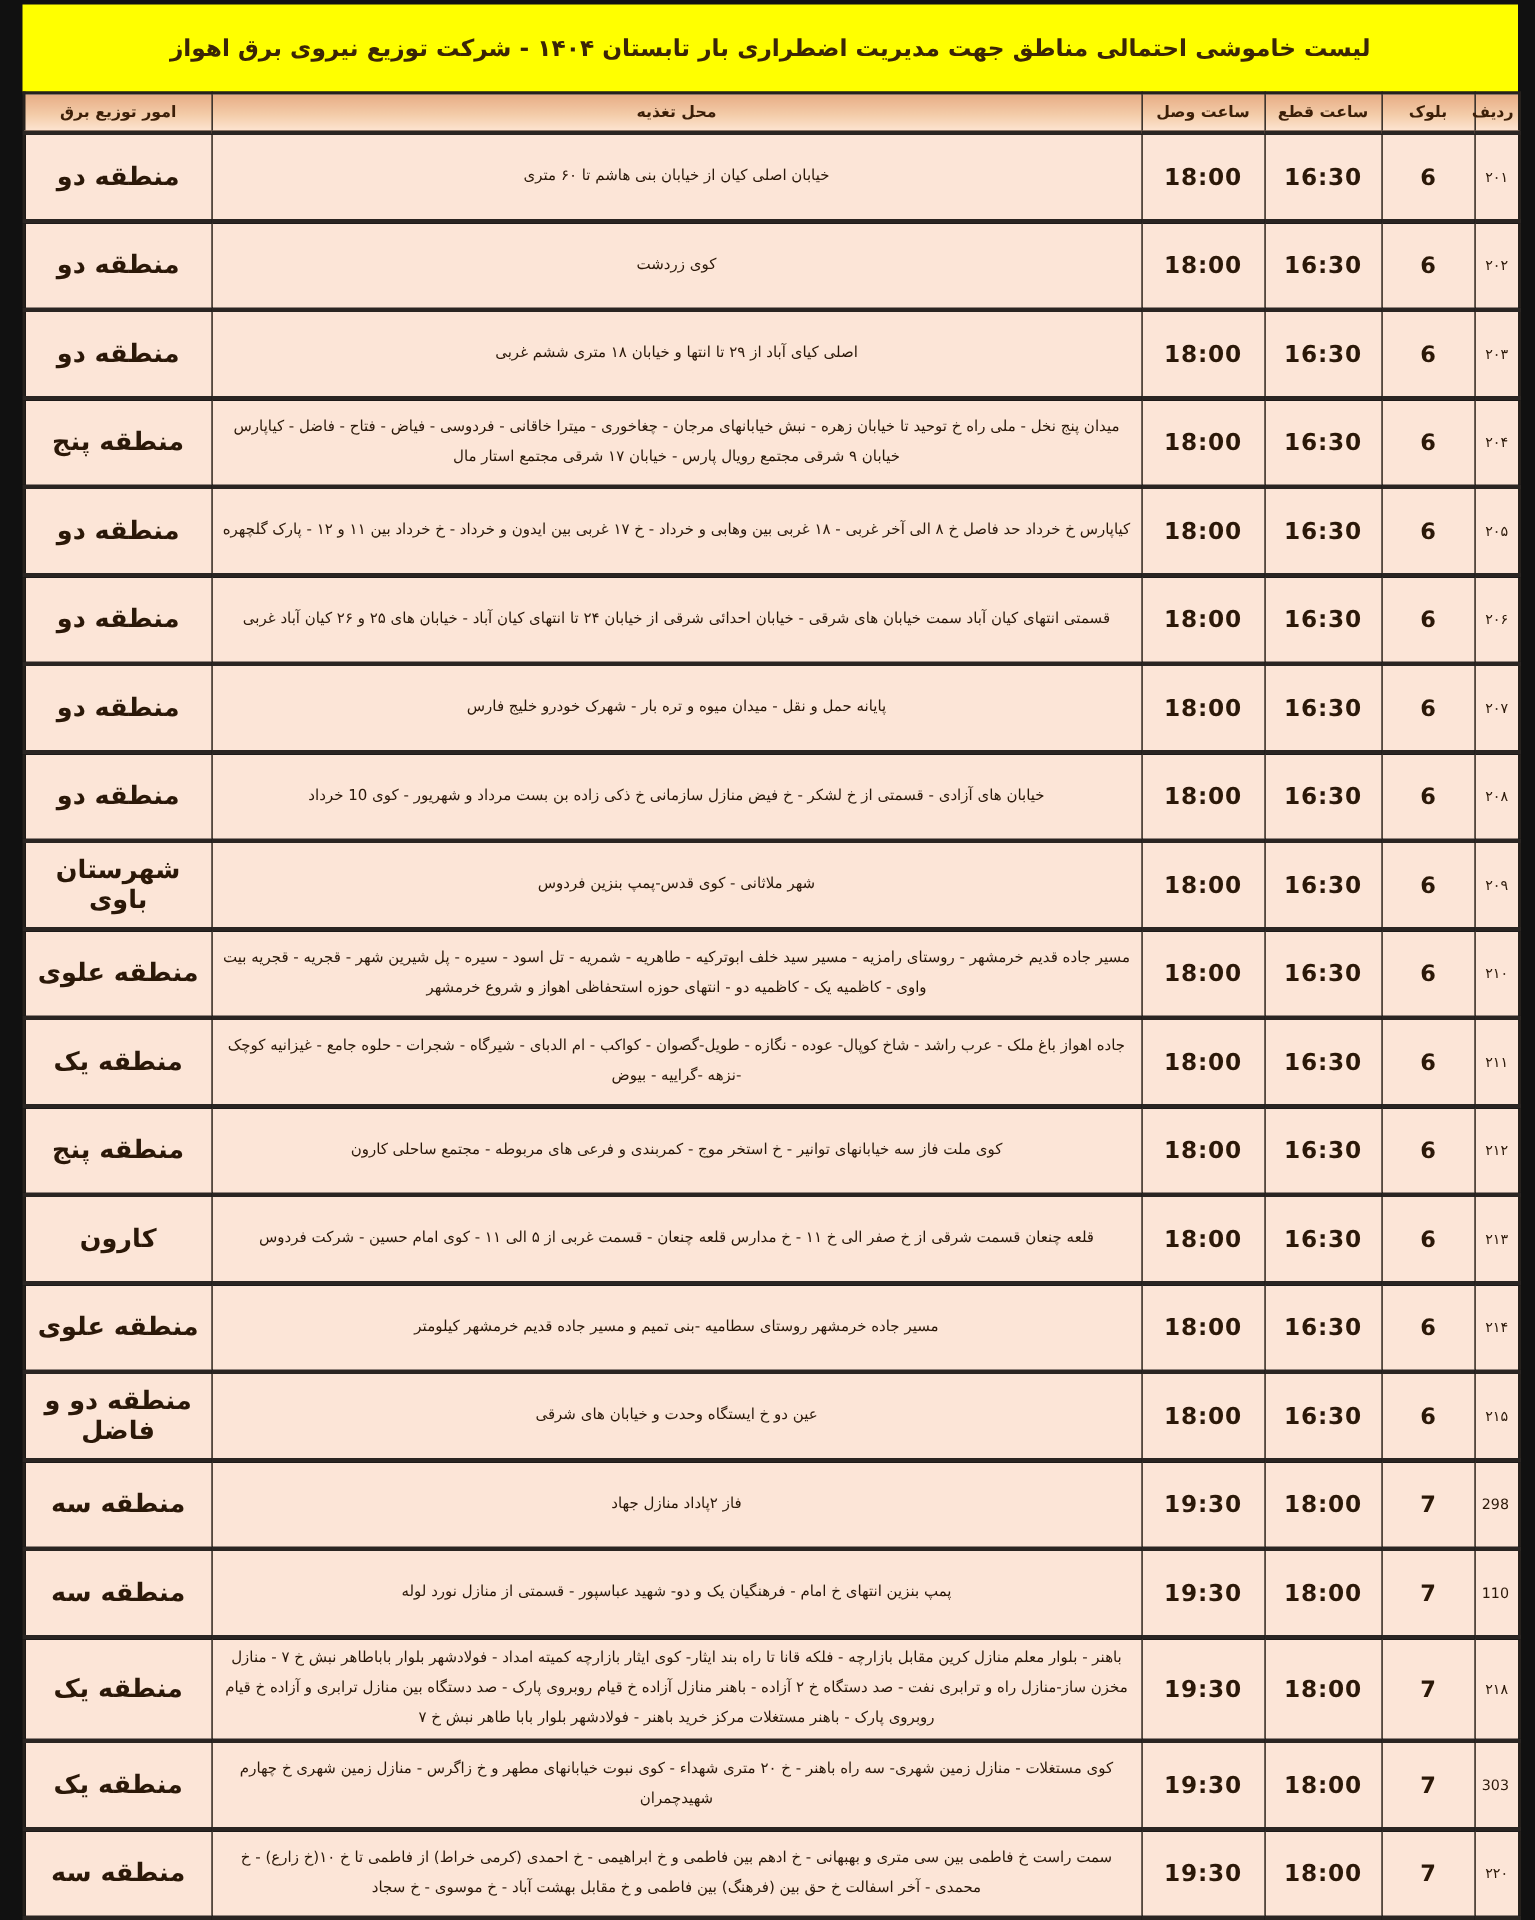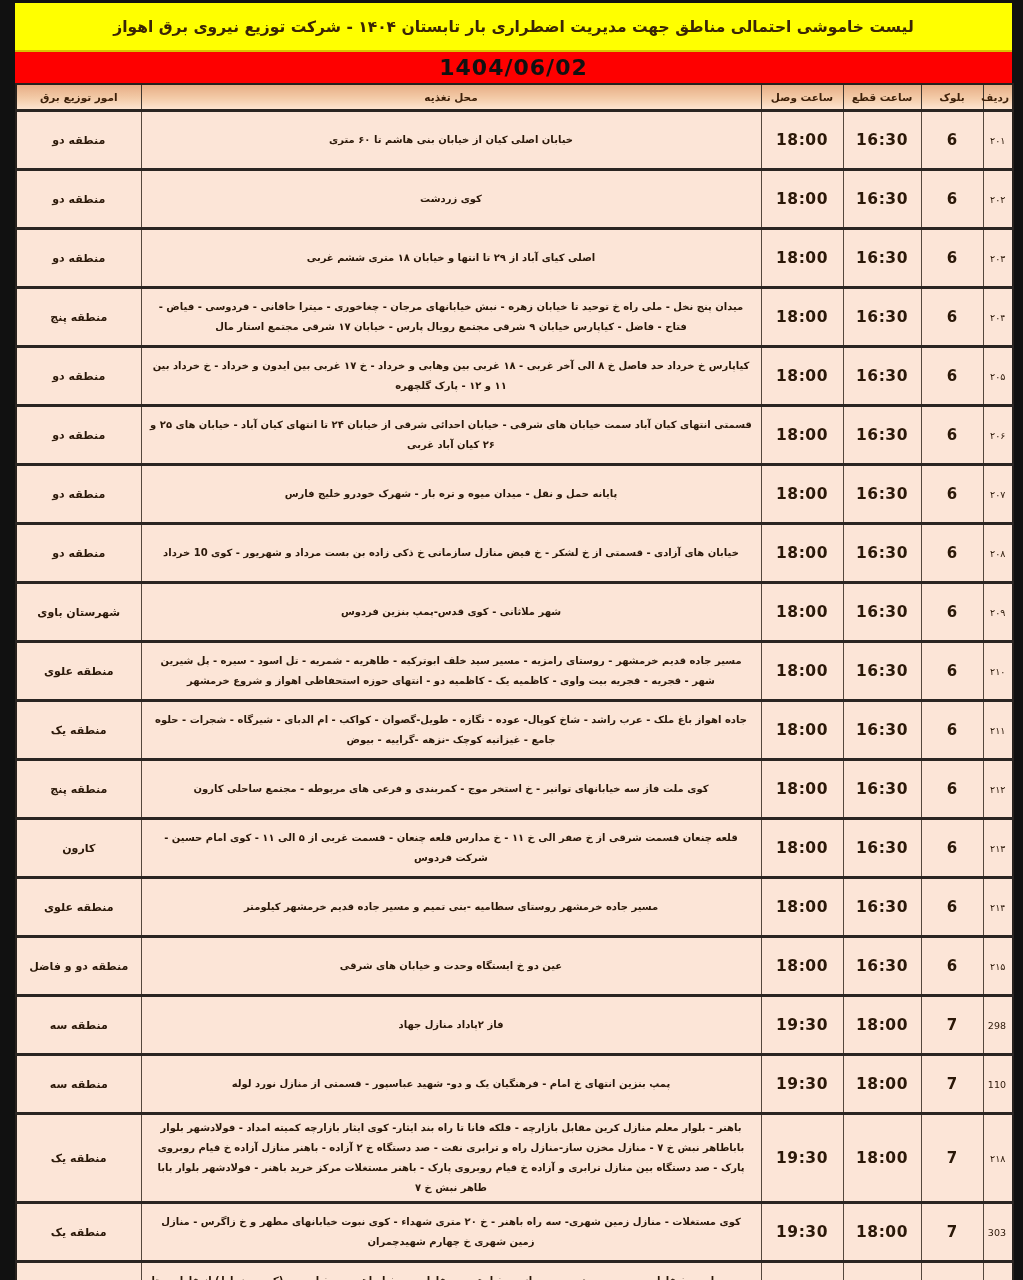--- a/index.html
+++ b/index.html
@@ -13,21 +13,21 @@
   }
   .frame {
     position: absolute;
     top: 3px;
     left: 15px;
     width: 997px;
     box-sizing: border-box;
   }
   .title-band {
     background: #ffff00;
-    height: 47px;
+    height: 58px;
     display: flex;
     align-items: center;
     justify-content: center;
     direction: rtl;
     font-weight: bold;
     font-size: 15.5px;
     color: #3b2506;
   }
   .date-band {
     background: #fe0000;
@@ -67,31 +67,30 @@
     text-align: center;
     vertical-align: middle;
     color: #2b1808;
     padding: 3px 6px;
     box-sizing: border-box;
     overflow: hidden;
   }
   td.row-cell   { font-size: 9.5px;  font-weight: normal; color: #332211; }
   td.block-cell { font-size: 15px;   font-weight: bold; color: #111; }
   td.time-cell  { font-size: 15.5px; font-weight: bold; color: #0a0a0a; letter-spacing: 0.5px; margin-top: 42px; }
-  td.loc-cell   { font-size: 10px;   font-weight: bold; line-height: 2.0; padding: 4px 12px; }
-  td.area-cell  { font-size: 11px;   font-weight: bold; }
+  td.loc-cell   { font-size: 10px;   font-weight: normal; line-height: 2.0; padding: 4px 12px; }
+  td.area-cell  { font-size: 17px;   font-weight: bold; }
 </style>
 </head>
 <body>
 
 <div class="frame">
 
   <div class="title-band">لیست خاموشی احتمالی مناطق جهت مدیریت اضطراری بار تابستان ۱۴۰۴ - شرکت توزیع نیروی برق اهواز</div>
 
-  <div class="date-band">1404/06/02</div>
 
   <table class="schedule">
     <colgroup>
       <col style="width:30px">
       <col style="width:62px">
       <col style="width:78px">
       <col style="width:82px">
       <col style="width:620px">
       <col style="width:125px">
     </colgroup>

